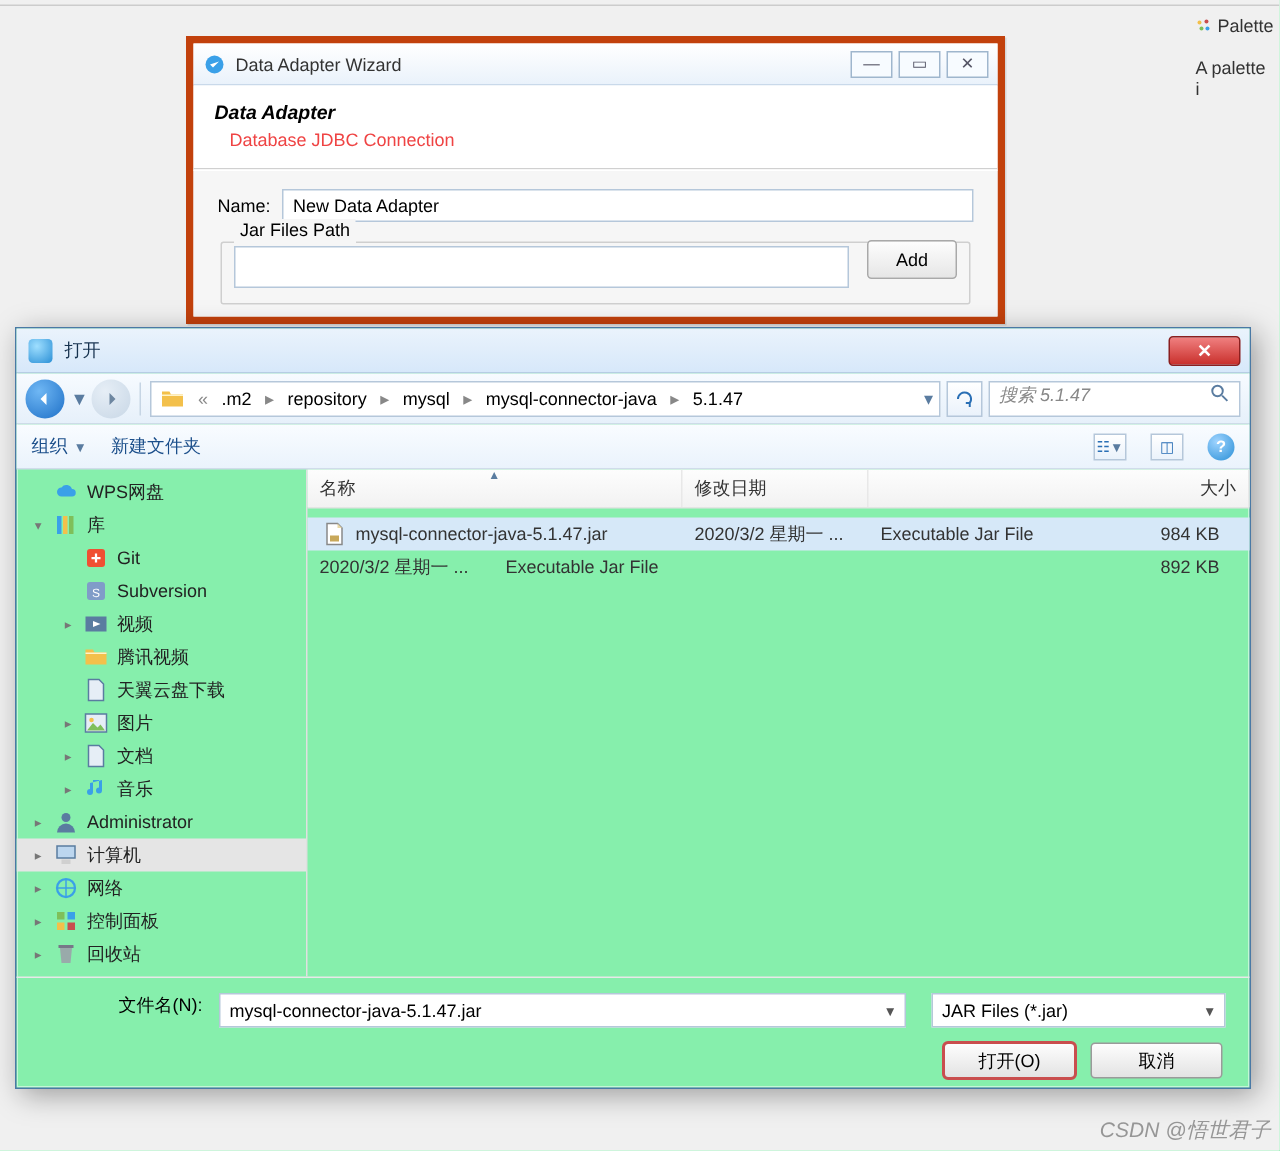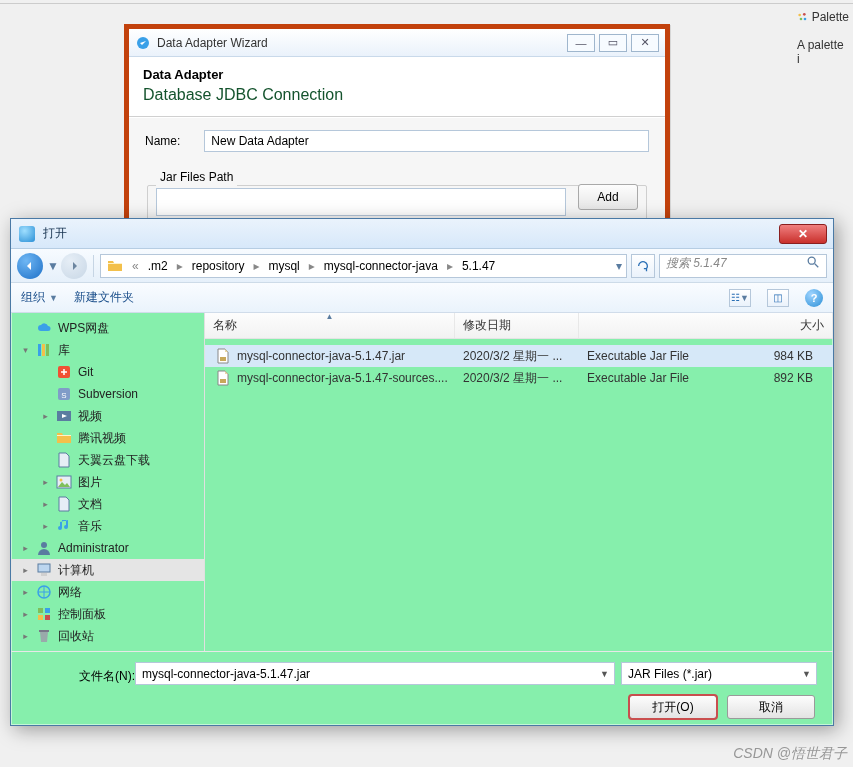--- a/index.html
+++ b/index.html
@@ -13,24 +13,24 @@
 .pal-icon { width: 14px; height: 14px; }
 .palette-text { margin-top: 14px; font-size: 12px; }
 
 
 .wizard { position: absolute; left: 124px; top: 24px; width: 546px; background: #fff; border: 5px solid #c2410c; box-shadow: 1px 1px 0 rgba(0,0,0,.1); }
 .w-title { height: 28px; display: flex; align-items: center; padding: 0 6px; background: linear-gradient(#fff,#eaf2fb); border-bottom: 1px solid #c9d9ea; }
 .w-title-icon { width: 16px; height: 16px; margin-right: 6px; }
 .w-title-text { flex: 1; font-size: 12px; color: #333; }
 .w-winbtn { width: 28px; height: 18px; border: 1px solid #9fb6cd; margin-left: 4px; display: flex; align-items: center; justify-content: center; background: #f7fbff; font-size: 11px; color: #556; }
 .w-banner { padding: 10px 14px 12px; border-bottom: 1px solid #d0d0d0; background: #fff; }
-.w-banner-title { font-weight: bold; font-size: 13px; margin-bottom: 4px; }
-.w-banner-sub { margin-left: 0; font-size: 16px; color: #14532d; }
+.w-banner-title { font-weight: bold; font-size: 13px; margin-bottom: 4px; font-style: italic; }
+.w-banner-sub { margin-left: 10px; font-size: 12px; color: #ef4444; }
 .w-body { padding: 12px 16px 8px; background: #f6f6f6; border-top: 1px solid #fff; }
-.w-row { display: flex; align-items: center; gap: 24px; margin-bottom: 26px; }
+.w-row { display: flex; align-items: center; gap: 8px; margin-bottom: 6px; }
 .w-label { font-size: 12px; }
 .w-input { flex: 1; height: 22px; border: 1px solid #b5c7da; padding: 0 6px; font-size: 12px; background: #fff; }
 .w-group { border: 1px solid #cfcfcf; border-radius: 2px; padding: 0 8px 10px; position: relative; background: #f6f6f6; display:flex; gap:12px;}
 .w-legend { position: relative; top: -8px; background: #f6f6f6; padding: 0 4px; font-size: 12px; }
 .w-list { flex:1; height: 28px; border: 1px solid #b5c7da; background:#fff; margin-top:-4px;}
 .w-addstack{ display:flex; flex-direction:column; gap:6px; margin-top:-8px;align-items:center;}
 .w-addbtn { width: 60px; height: 26px; background: linear-gradient(#fdfdfd,#e6e6e6); border: 1px solid #a9a9a9; border-radius: 3px; font-size: 12px; }
 
 
 .fd { position: absolute; left: 10px; top: 218px; width: 824px; height: 508px; background: #86efac; border: 1px solid #4a79a5; box-shadow: 0 0 0 1px rgba(255,255,255,.5) inset, 4px 4px 18px rgba(0,0,0,.35); }
@@ -76,21 +76,21 @@
 .f-col.name { width: 250px; } .f-col.date { width: 124px; } .f-col.type { width: 124px; } .f-col.size { flex:1; justify-content:flex-end;}
 .sort-ind{ position:absolute; left:50%; top:-1px; transform:translateX(-50%); font-size:8px; color:#5a7ca0;}
 .f-rows{ padding-top:6px;}
 .f-row { display: flex; height: 22px; align-items: center; font-size: 12px; color: #333; }
 .f-row.sel { background: #d6e8f8; }
 .f-cell.name { width: 250px; padding-left: 10px; display: flex; align-items: center; gap: 6px; overflow:hidden; white-space:nowrap; text-overflow:ellipsis;}
 .f-cell.date { width: 124px; padding-left:8px;} .f-cell.type { width: 124px; padding-left:8px;} .f-cell.size { flex:1; text-align: right; padding-right: 20px; }
 .jar-icon{width:16px;height:16px;flex-shrink:0;}
 
 .fd-bottom { padding: 10px 16px 0; border-top:1px solid #e8e8e8;}
-.fb-row { display: flex; align-items: flex-end; gap: 0; margin-bottom: 10px; }
+.fb-row { display: flex; align-items: flex-start; gap: 11px; margin-bottom: 10px; }
 .fb-label { width: 108px; text-align: right; font-size: 12px; }
 .combo { height: 23px; border: 1px solid #b5c7da; background: #fff; display: flex; align-items: center; padding: 0 6px; font-size: 12px; position:relative;}
 .combo .arr{ position:absolute; right:5px; color:#555; font-size:9px;}
 .fname-combo { flex: 1; margin-right:6px;}
 .filter-combo { width: 196px; }
 .fb-btns { display: flex; justify-content: flex-end; gap: 10px; padding-right:2px;}
 .dlg-btn { width: 88px; height: 24px; background: linear-gradient(#fdfdfd,#e3e3e3); border: 1px solid #9a9a9a; border-radius: 3px; font-size: 12px; }
 .dlg-btn.primary { outline: 2px solid #c94e4e; outline-offset:-1px;}
 
 .watermark { position: absolute; right: 6px; bottom: 4px; font-size: 14px; color: rgba(120,120,120,.75); font-style: italic; pointer-events:none;}
@@ -413,26 +413,20 @@
               <svg class="jar-icon">
                 <use href="#i-jar"></use>
               </svg>
               <span>mysql-connector-java-5.1.47.jar</span>
             </div>
             <div class="f-cell date">2020/3/2 星期一 ...</div>
             <div class="f-cell type">Executable Jar File</div>
             <div class="f-cell size">984 KB</div>
           </div>
           <div class="f-row">
-            <div class="f-cell name">
-              <svg class="jar-icon">
-                <use href="#i-jar"></use>
-              </svg>
-              <span>mysql-connector-java-5.1.47-sources....</span>
-            </div>
             <div class="f-cell date">2020/3/2 星期一 ...</div>
             <div class="f-cell type">Executable Jar File</div>
             <div class="f-cell size">892 KB</div>
           </div>
         </div>
     </div>
   </div>
 
   <div class="fd-bottom">
     <div class="fb-row">

